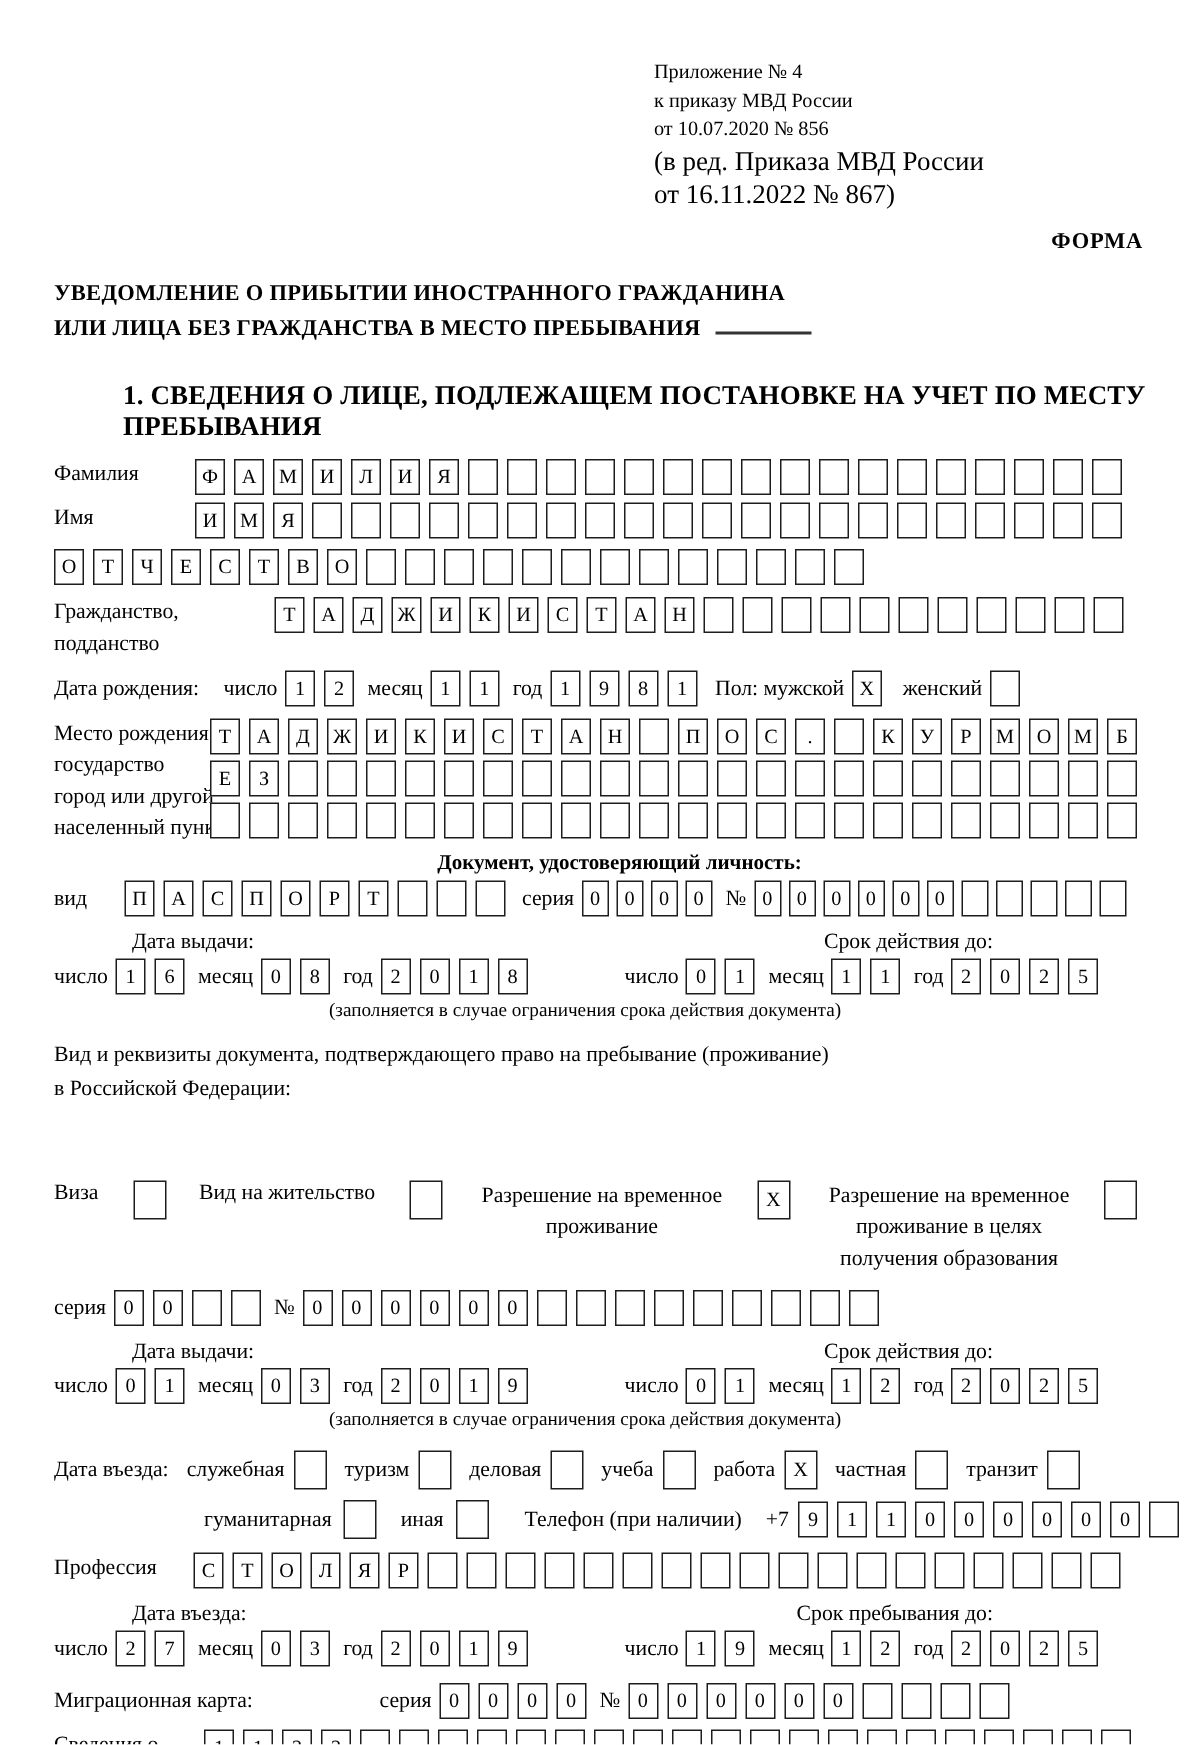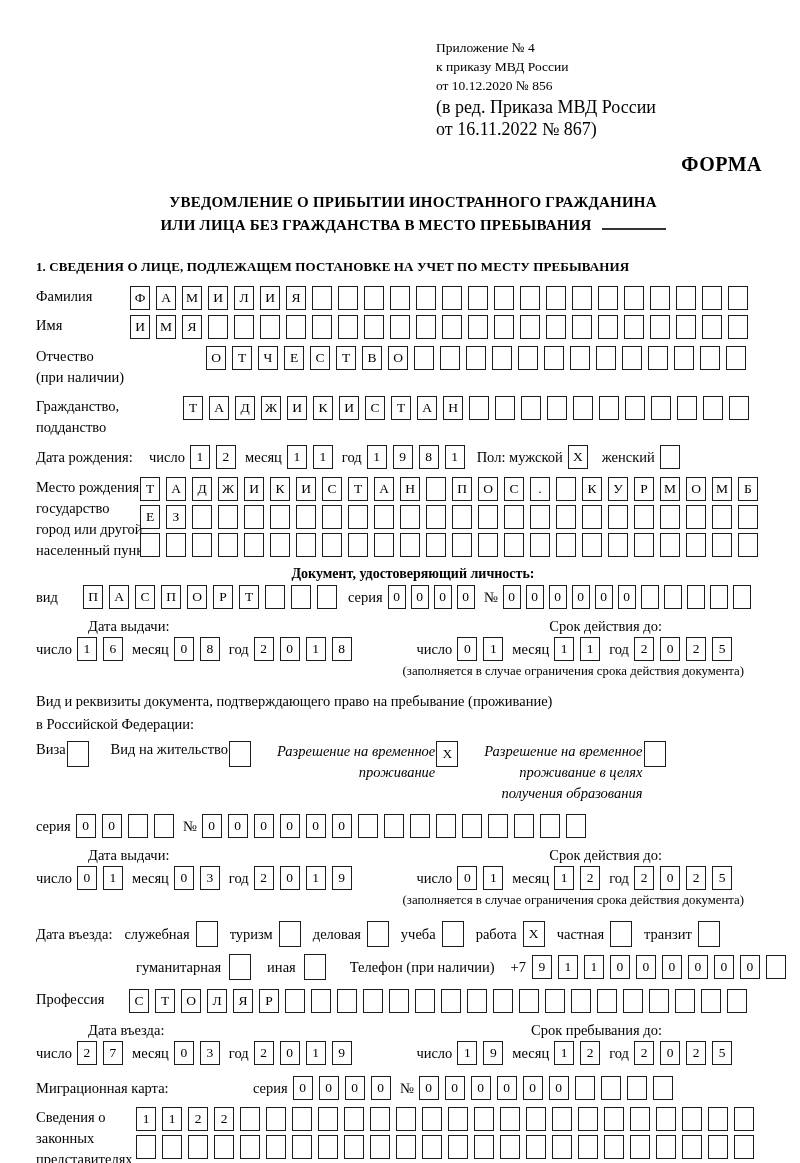--- a/index.html
+++ b/index.html
@@ -6,24 +6,24 @@
   .page{
     width:800px;height:1163px;box-sizing:border-box;
     background:#fff;color:#000;position:relative;overflow:hidden;
     padding:38px 10px 0 36px;
     font-family:"Liberation Serif","DejaVu Serif",serif;
   }
   .content{width:754px;}
   
   .ref{margin-left:400px;width:354px;font-size:13.5px;line-height:19px;}
   .ref .sub{font-size:18px;margin-top:3px;}
-  .forma{font-weight:bold;font-size:20px;letter-spacing:.5px;text-align:right;margin:14px 28px 0 0;}
-  .title{text-align:center;font-weight:bold;font-size:15px;line-height:23px;margin-top:15px;letter-spacing:.2px;}
+  .forma{font-weight:bold;font-size:15px;letter-spacing:.5px;text-align:right;margin:14px 28px 0 0;}
+  .title{font-weight:bold;font-size:15px;line-height:23px;margin-top:15px;letter-spacing:.2px;}
   .uline{display:inline-block;width:64px;border-bottom:2.2px solid #333;height:13px;margin-left:10px;}
-  .sec{font-weight:bold;font-size:13px;margin-top:22px;letter-spacing:.1px;}
+  .sec{font-weight:bold;font-size:18px;margin-top:22px;letter-spacing:.1px;margin-left:46px;}
   
   .row{display:flex;align-items:flex-start;margin-top:5px;}
   .lbl{font-size:14.5px;line-height:21px;flex:0 0 auto;}
   .lbl div{white-space:nowrap;}
   .w94{width:94px;} .w170{width:170px;} .w147{width:147px;} .w104{width:104px;} .w93{width:93px;} .w100{width:100px;}
   
   .boxes{display:inline-flex;gap:6px;flex:0 0 auto;}
   .box{
     width:18px;height:22px;border:1.6px solid #1d1d1d;box-sizing:content-box;
     display:inline-flex;align-items:center;justify-content:center;
@@ -35,41 +35,41 @@
   .stackrows .boxes:first-child{margin-top:0;}
   
   .dblock{margin-top:9px;}
   .dheads{display:flex;font-size:14.5px;}
   .dh1{margin-left:52px;}
   .dh2{margin-left:auto;margin-right:128px;}
   .drow{display:flex;align-items:center;margin-top:2px;}
   .dl{font-size:14.5px;margin:0 5px 0 0;}
   .dml{margin-left:9px;}
   .rgrp{display:flex;align-items:center;margin-left:auto;margin-right:58px;}
-  .note{font-size:12.8px;text-align:right;margin:3px 46px 0 0;}
+  .note{font-size:12.8px;text-align:center;margin:3px 46px 0 0;}
   
   .cbrow{display:flex;align-items:flex-start;margin-top:6px;font-size:14.5px;}
-  .cbitem{display:flex;align-items:flex-start;gap:1px;}
-  .ctext{text-align:right;line-height:21px;font-style:italic;}
+  .cbitem{display:flex;align-items:flex-start;gap:23px;margin-top:44px;}
+  .ctext{text-align:center;line-height:21px;}
   .purp{display:flex;align-items:center;margin-top:13px;font-size:14.5px;}
   .purp .boxes{margin:0 0 0 6px;}
   .gap12{margin-left:12px;} .gap16{margin-left:16px;} .gap24{margin-left:24px;}
   .phrow{display:flex;align-items:center;margin-top:7px;font-size:14.5px;padding-left:100px;}
   .plain{font-size:14.5px;line-height:22px;margin-top:11px;}
 </style>
 </head>
 <body>
 
 <div class="page">
   <div class="content">
 
     <div class="ref">
       <div>Приложение № 4</div>
       <div>к приказу МВД России</div>
-      <div>от 10.12.2020 № 856</div>
+      <div>от 10.07.2020 № 856</div>
       <div class="sub">(в ред. Приказа МВД России</div>
       <div class="sub">от 16.11.2022 № 867)</div>
     </div>
 
     <div class="forma">ФОРМА</div>
 
     <div class="title">
       <div>УВЕДОМЛЕНИЕ О ПРИБЫТИИ ИНОСТРАННОГО ГРАЖДАНИНА</div>
       <div><span>ИЛИ ЛИЦА БЕЗ ГРАЖДАНСТВА В МЕСТО ПРЕБЫВАНИЯ</span><span class="uline"></span></div>
     </div>
@@ -130,24 +130,20 @@
           <span class="box"></span>
           <span class="box"></span>
           <span class="box"></span>
           <span class="box"></span>
           <span class="box"></span>
           <span class="box"></span>
         </span>
     </div>
 
     <div class="row" style="margin-top:7px">
-      <span class="lbl w170">
-        <div>Отчество</div>
-        <div>(при наличии)</div>
-      </span>
       <span class="boxes">
           <span class="box">О</span>
           <span class="box">Т</span>
           <span class="box">Ч</span>
           <span class="box">Е</span>
           <span class="box">С</span>
           <span class="box">Т</span>
           <span class="box">В</span>
           <span class="box">О</span>
           <span class="box"></span>

